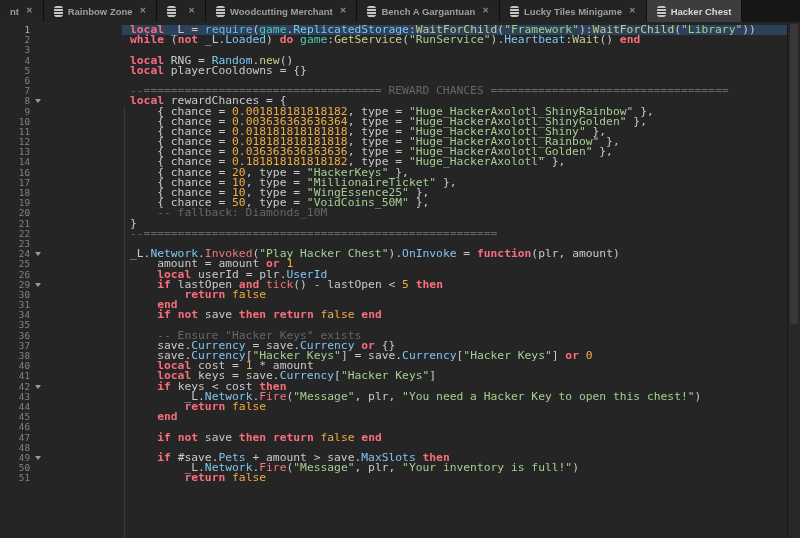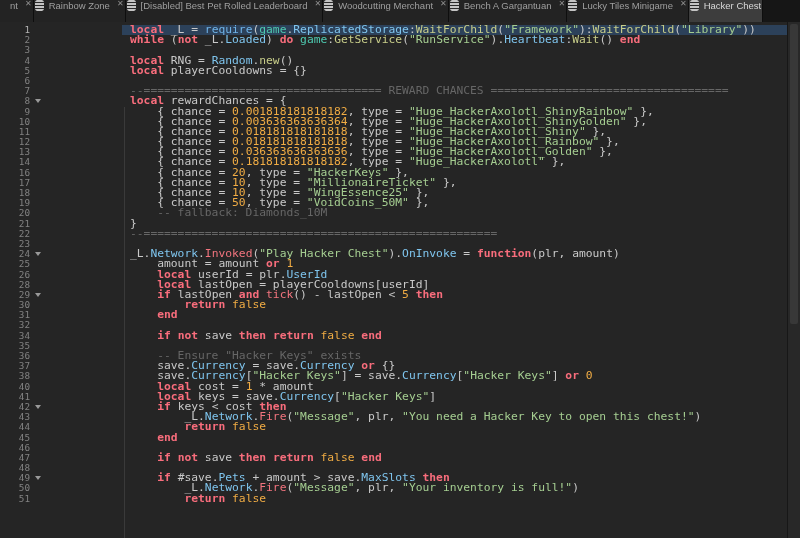--- a/index.html
+++ b/index.html
@@ -3,23 +3,23 @@
 <meta charset="utf-8">
 <style>
   * { margin:0; padding:0; box-sizing:border-box; }
   html,body { width:800px; height:538px; overflow:hidden; background:#252525;
               font-family:"Liberation Sans", sans-serif; }
   .window { width:800px; height:538px; position:relative; background:#252525; }
 
   
   .tab-bar { height:22px; background:#161616; display:flex; align-items:stretch;
              overflow:hidden; white-space:nowrap; }
-  .tab { display:flex; align-items:flex-start; padding:0 1px; background:#232323;
+  .tab { display:flex; align-items:center; padding:0 10px; background:#232323;
          border-right:1px solid #0e0e0e; color:#9f9f9f; font-size:9.5px;
-         flex:0 0 auto; cursor:default; }
+         flex:0 0 auto; cursor:default;font-weight:bold; }
   .tab.active { background:#3d3d3d; color:#d8d8d8; }
   .tab.partial { padding-left:10px; }
   .tab .script-icon { width:9px; height:11px; border-radius:2px; background:#c4c4c4;
          margin-right:5px; flex:0 0 auto;
          background-image:repeating-linear-gradient(to bottom, transparent 0 2px, #2a2a2a 2px 3px);
          background-clip:padding-box; }
   .tab .close-icon { margin-left:7px; font-size:8px; color:#8d8d8d; line-height:1; }
 
   
   .editor { position:relative; height:516px; background:#252525; overflow:hidden;
@@ -65,21 +65,20 @@
         <span>nt</span>
         <span class="close-icon">✕</span>
       </div>
       <div class="tab">
         <span class="script-icon"></span>
         <span>Rainbow Zone</span>
         <span class="close-icon">✕</span>
       </div>
       <div class="tab">
         <span class="script-icon"></span>
-        <span>[Disabled] Best Pet Rolled Leaderboard</span>
         <span class="close-icon">✕</span>
       </div>
       <div class="tab">
         <span class="script-icon"></span>
         <span>Woodcutting Merchant</span>
         <span class="close-icon">✕</span>
       </div>
       <div class="tab">
         <span class="script-icon"></span>
         <span>Bench A Gargantuan</span>
@@ -117,25 +116,23 @@
         <div class="row"><span class="ln">17</span><span class="fold"></span><span class="code"><span class="tk-d">    { chance = </span><span class="tk-num">10</span><span class="tk-d">, type = </span><span class="tk-str">"MillionaireTicket"</span><span class="tk-d"> },</span></span></div>
         <div class="row"><span class="ln">18</span><span class="fold"></span><span class="code"><span class="tk-d">    { chance = </span><span class="tk-num">10</span><span class="tk-d">, type = </span><span class="tk-str">"WingEssence25"</span><span class="tk-d"> },</span></span></div>
         <div class="row"><span class="ln">19</span><span class="fold"></span><span class="code"><span class="tk-d">    { chance = </span><span class="tk-num">50</span><span class="tk-d">, type = </span><span class="tk-str">"VoidCoins_50M"</span><span class="tk-d"> },</span></span></div>
         <div class="row"><span class="ln">20</span><span class="fold"></span><span class="code"><span class="tk-com">    -- fallback: Diamonds_10M</span></span></div>
         <div class="row"><span class="ln">21</span><span class="fold"></span><span class="code"><span class="tk-d">}</span></span></div>
         <div class="row"><span class="ln">22</span><span class="fold"></span><span class="code"><span class="tk-com">--====================================================</span></span></div>
         <div class="row"><span class="ln">23</span><span class="fold"></span><span class="code"></span></div>
         <div class="row"><span class="ln">24</span><span class="fold"><span class="arrow"></span></span><span class="code"><span class="tk-d">_L.</span><span class="tk-prop">Network</span><span class="tk-d">.</span><span class="tk-fnred">Invoked</span><span class="tk-d">(</span><span class="tk-str">"Play Hacker Chest"</span><span class="tk-d">).</span><span class="tk-prop">OnInvoke</span><span class="tk-d"> = </span><span class="tk-kw">function</span><span class="tk-d">(plr, amount)</span></span></div>
         <div class="row"><span class="ln">25</span><span class="fold"></span><span class="code"><span class="tk-d">    amount = amount </span><span class="tk-kw">or</span><span class="tk-d"> </span><span class="tk-num">1</span></span></div>
         <div class="row"><span class="ln">26</span><span class="fold"></span><span class="code"><span class="tk-d">    </span><span class="tk-kw">local</span><span class="tk-d"> userId = plr.</span><span class="tk-prop">UserId</span></span></div>
-        <div class="row"><span class="ln">28</span><span class="fold"></span><span class="code"><span class="tk-d">    </span><span class="tk-kw">local</span><span class="tk-d"> lastOpen = playerCooldowns[userId]</span></span></div>
         <div class="row"><span class="ln">29</span><span class="fold"><span class="arrow"></span></span><span class="code"><span class="tk-d">    </span><span class="tk-kw">if</span><span class="tk-d"> lastOpen </span><span class="tk-kw">and</span><span class="tk-d"> </span><span class="tk-fnred">tick</span><span class="tk-d">() - lastOpen &lt; </span><span class="tk-num">5</span><span class="tk-d"> </span><span class="tk-kw">then</span></span></div>
         <div class="row"><span class="ln">30</span><span class="fold"></span><span class="code"><span class="tk-d">        </span><span class="tk-kw">return</span><span class="tk-d"> </span><span class="tk-num">false</span></span></div>
         <div class="row"><span class="ln">31</span><span class="fold"></span><span class="code"><span class="tk-d">    </span><span class="tk-kw">end</span></span></div>
-        <div class="row"><span class="ln">32</span><span class="fold"></span><span class="code"></span></div>
         <div class="row"><span class="ln">34</span><span class="fold"></span><span class="code"><span class="tk-d">    </span><span class="tk-kw">if</span><span class="tk-d"> </span><span class="tk-kw">not</span><span class="tk-d"> save </span><span class="tk-kw">then</span><span class="tk-d"> </span><span class="tk-kw">return</span><span class="tk-d"> </span><span class="tk-num">false</span><span class="tk-d"> </span><span class="tk-kw">end</span></span></div>
         <div class="row"><span class="ln">35</span><span class="fold"></span><span class="code"></span></div>
         <div class="row"><span class="ln">36</span><span class="fold"></span><span class="code"><span class="tk-com">    -- Ensure "Hacker Keys" exists</span></span></div>
         <div class="row"><span class="ln">37</span><span class="fold"></span><span class="code"><span class="tk-d">    save.</span><span class="tk-prop">Currency</span><span class="tk-d"> = save.</span><span class="tk-prop">Currency</span><span class="tk-d"> </span><span class="tk-kw">or</span><span class="tk-d"> {}</span></span></div>
         <div class="row"><span class="ln">38</span><span class="fold"></span><span class="code"><span class="tk-d">    save.</span><span class="tk-prop">Currency</span><span class="tk-d">[</span><span class="tk-str">"Hacker Keys"</span><span class="tk-d">] = save.</span><span class="tk-prop">Currency</span><span class="tk-d">[</span><span class="tk-str">"Hacker Keys"</span><span class="tk-d">] </span><span class="tk-kw">or</span><span class="tk-d"> </span><span class="tk-num">0</span></span></div>
         <div class="row"><span class="ln">40</span><span class="fold"></span><span class="code"><span class="tk-d">    </span><span class="tk-kw">local</span><span class="tk-d"> cost = </span><span class="tk-num">1</span><span class="tk-d"> * amount</span></span></div>
         <div class="row"><span class="ln">41</span><span class="fold"></span><span class="code"><span class="tk-d">    </span><span class="tk-kw">local</span><span class="tk-d"> keys = save.</span><span class="tk-prop">Currency</span><span class="tk-d">[</span><span class="tk-str">"Hacker Keys"</span><span class="tk-d">]</span></span></div>
         <div class="row"><span class="ln">42</span><span class="fold"><span class="arrow"></span></span><span class="code"><span class="tk-d">    </span><span class="tk-kw">if</span><span class="tk-d"> keys &lt; cost </span><span class="tk-kw">then</span></span></div>
         <div class="row"><span class="ln">43</span><span class="fold"></span><span class="code"><span class="tk-d">        _L.</span><span class="tk-prop">Network</span><span class="tk-d">.</span><span class="tk-fnred">Fire</span><span class="tk-d">(</span><span class="tk-str">"Message"</span><span class="tk-d">, plr, </span><span class="tk-str">"You need a Hacker Key to open this chest!"</span><span class="tk-d">)</span></span></div>
         <div class="row"><span class="ln">44</span><span class="fold"></span><span class="code"><span class="tk-d">        </span><span class="tk-kw">return</span><span class="tk-d"> </span><span class="tk-num">false</span></span></div>

